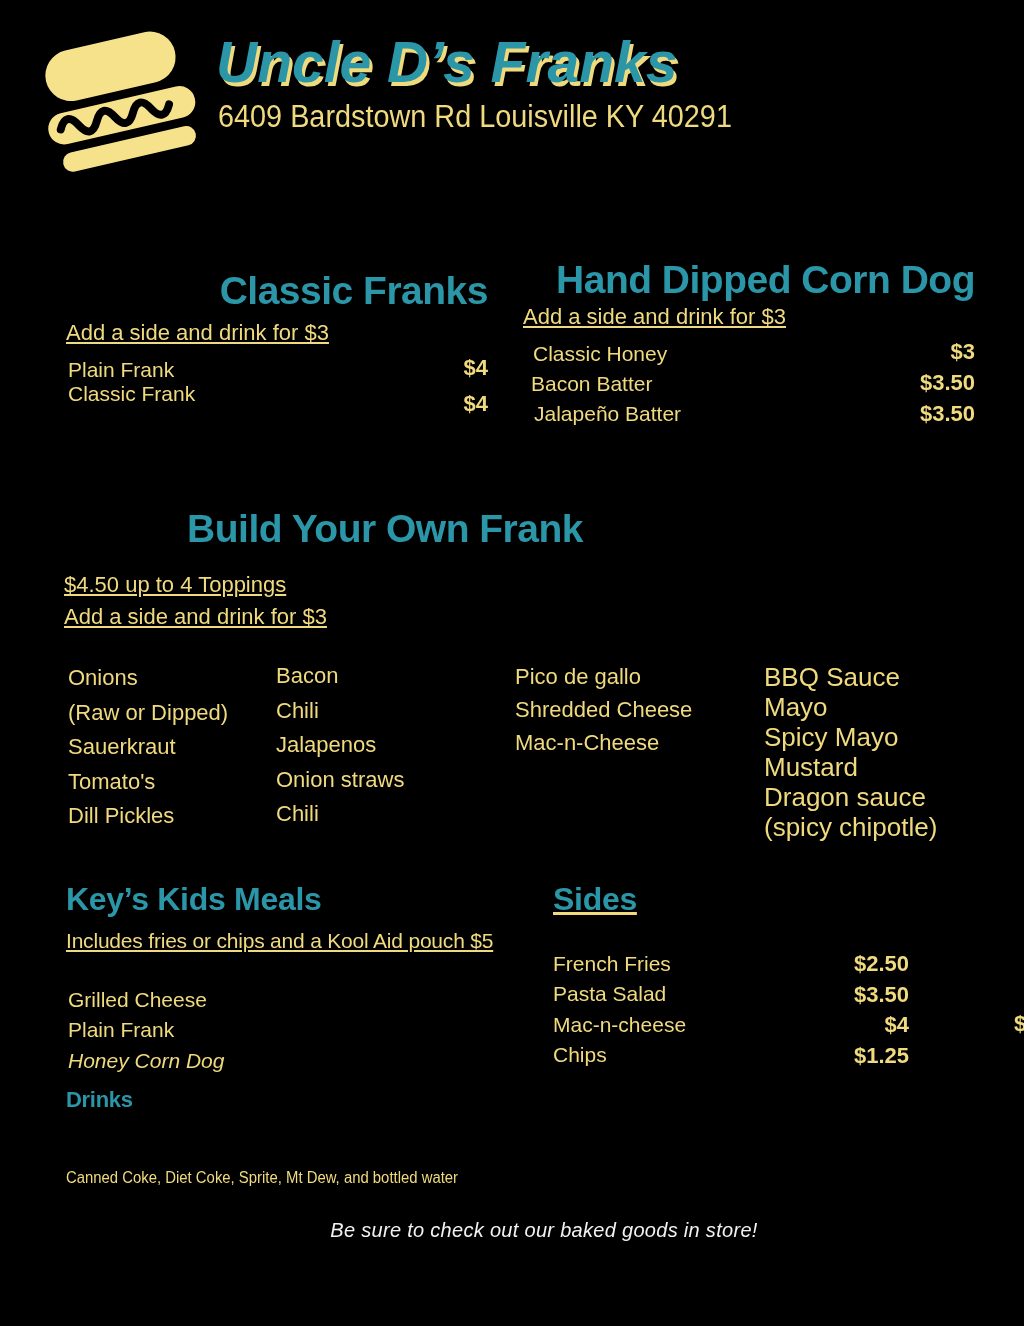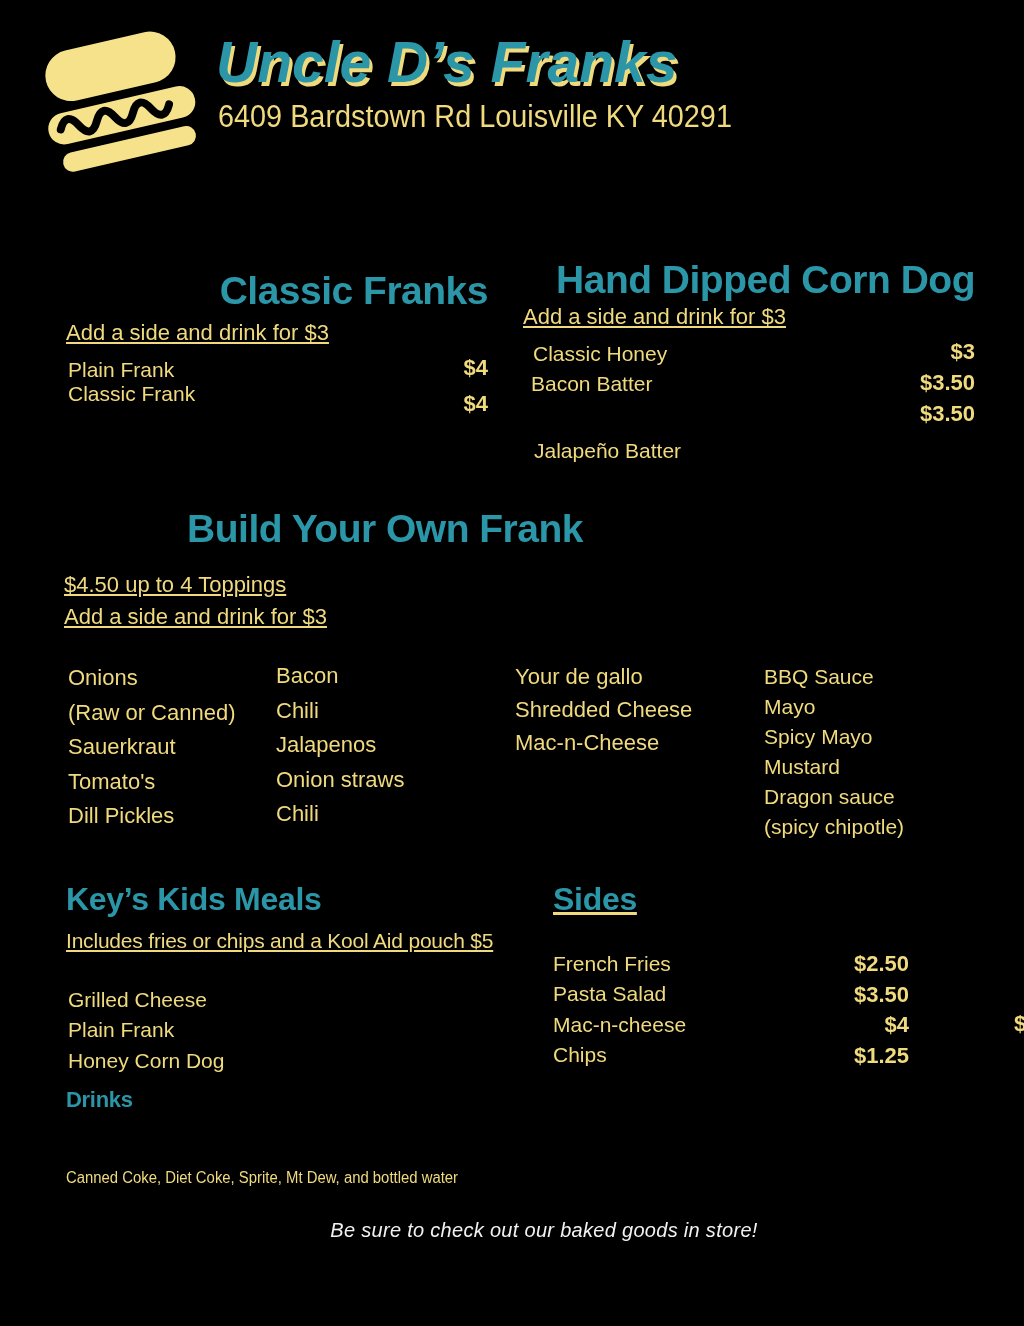--- a/index.html
+++ b/index.html
@@ -41,40 +41,40 @@
   #classic .n2 { position:absolute; left:4px; top:112px; }
   #classic .p2 { position:absolute; right:0; top:121px; }
 
   
   #corndog { position:absolute; left:522px; top:259px; width:453px; height:180px; }
   #corndog .sub { position:absolute; left:1px; top:45px; }
   #corndog .n1 { position:absolute; left:11px; top:83px; }
   #corndog .p1 { position:absolute; right:0; top:80px; }
   #corndog .n2 { position:absolute; left:9px; top:113px; }
   #corndog .p2 { position:absolute; right:0; top:111px; }
-  #corndog .n3 { position:absolute; left:12px; top:143px;margin-top:37px; }
+  #corndog .n3 { position:absolute; left:12px; top:143px; }
   #corndog .p3 { position:absolute; right:0; top:142px; }
 
   
   #build { position:absolute; left:63px; top:508px; width:520px; height:130px; }
   #build .line1 { position:absolute; left:1px; top:64px; font-size:22px; }
   #build .line2 { position:absolute; left:1px; top:96px; font-size:22px; }
 
   .tcol { position:absolute; font-size:22px; white-space:nowrap; }
   #tcol1 { left:68px;  top:661px; line-height:34.5px; }
   #tcol2 { left:276px; top:659px; line-height:34.5px; }
   #tcol3 { left:515px; top:660px; line-height:33px; }
-  #tcol4 { left:764px; top:662px; line-height:30px; font-size:21px; }
+  #tcol4 { left:764px; top:662px; line-height:30px; font-size:26px; }
 
   
   #kids { position:absolute; left:66px; top:882px; width:480px; height:210px; }
   #kids .sub { position:absolute; left:0; top:47px; font-size:21px; letter-spacing:-0.2px; }
   #kids .k1 { position:absolute; left:2px; top:106px; }
   #kids .k2 { position:absolute; left:2px; top:136px; }
-  #kids .k3 { position:absolute; left:2px; top:167px; }
+  #kids .k3 { position:absolute; left:2px; top:167px;font-style:italic; }
 
   
   #sides { position:absolute; left:553px; top:882px; width:356px; height:200px;text-decoration:underline; }
   #sides .n1 { position:absolute; left:0; top:70px; }
   #sides .p1 { position:absolute; right:0; top:69px; }
   #sides .n2 { position:absolute; left:0; top:100px; }
   #sides .p2 { position:absolute; right:0; top:100px; }
   #sides .n3 { position:absolute; left:0; top:131px; }
   #sides .p3 { position:absolute; right:0; top:130px; }
   #sides .n4 { position:absolute; left:0; top:161px; }
@@ -133,34 +133,34 @@
   </section>
 
   <section class="abs" id="build">
     <h2 class="h-lg">Build Your Own Frank</h2>
     <div class="line1 yel">$4.50 up to 4 Toppings</div>
     <div class="line2 yel">Add a side and drink for $3</div>
   </section>
 
   <div class="tcol" id="tcol1">
     <div>Onions</div>
-    <div>(Raw or Canned)</div>
+    <div>(Raw or Dipped)</div>
     <div>Sauerkraut</div>
     <div>Tomato's</div>
     <div>Dill Pickles</div>
   </div>
   <div class="tcol" id="tcol2">
     <div>Bacon</div>
     <div>Chili</div>
     <div>Jalapenos</div>
     <div>Onion straws</div>
     <div>Chili</div>
   </div>
   <div class="tcol" id="tcol3">
-    <div>Your de gallo</div>
+    <div>Pico de gallo</div>
     <div>Shredded Cheese</div>
     <div>Mac-n-Cheese</div>
   </div>
   <div class="tcol" id="tcol4">
     <div>BBQ Sauce</div>
     <div>Mayo</div>
     <div>Spicy Mayo</div>
     <div>Mustard</div>
     <div>Dragon sauce</div>
     <div>(spicy chipotle)</div>

